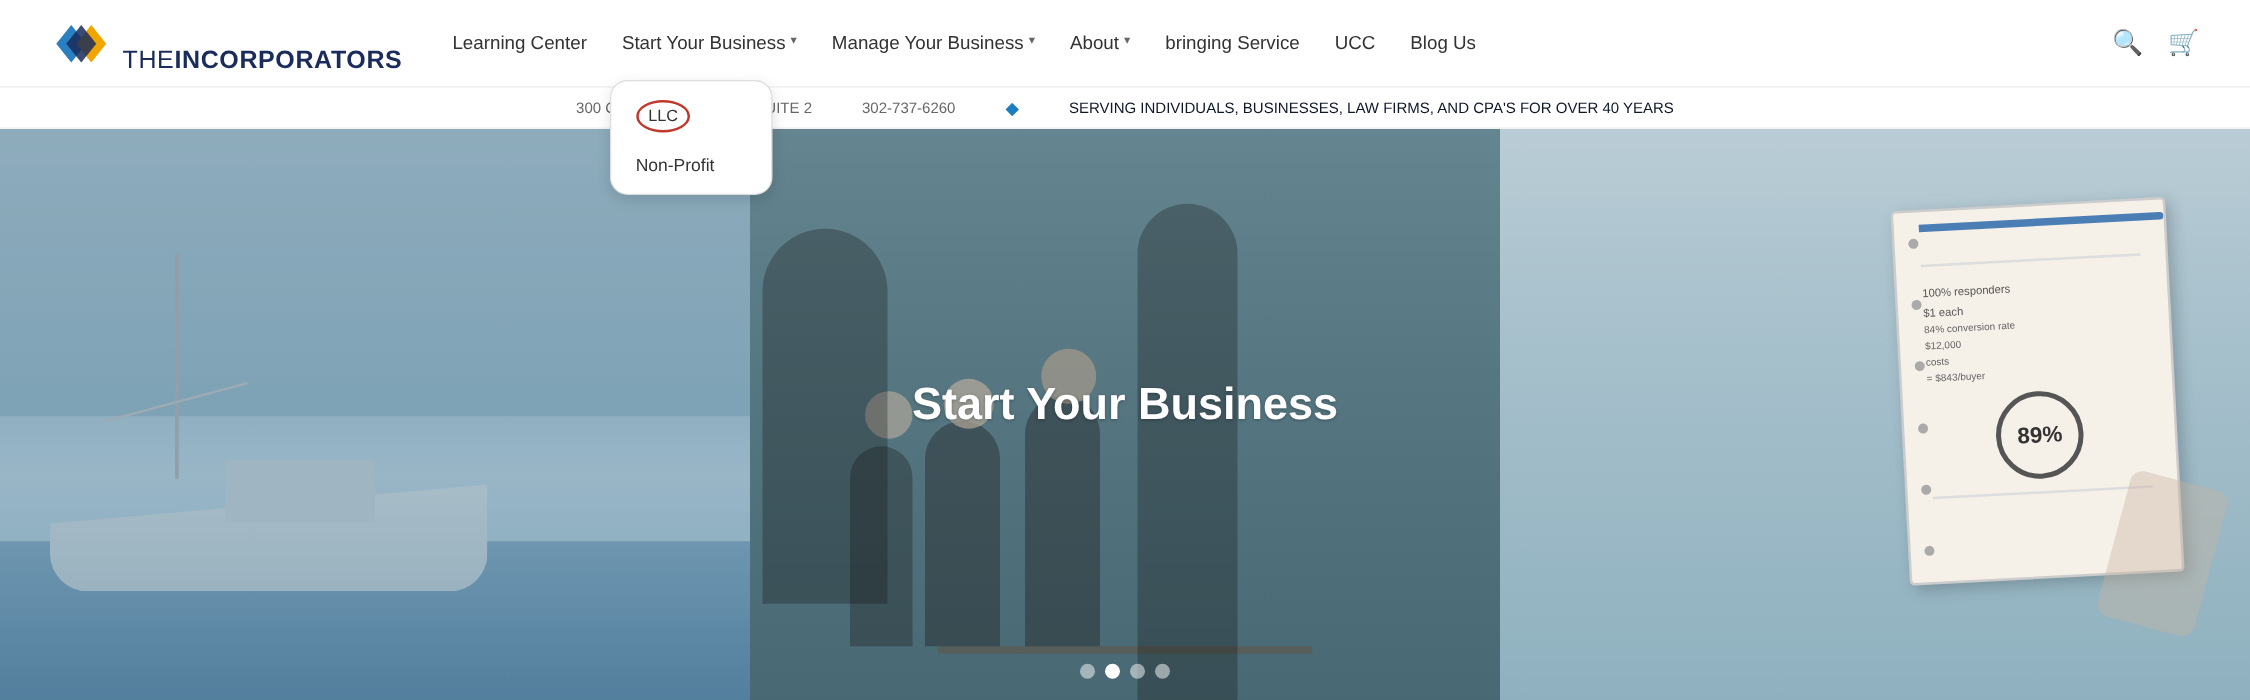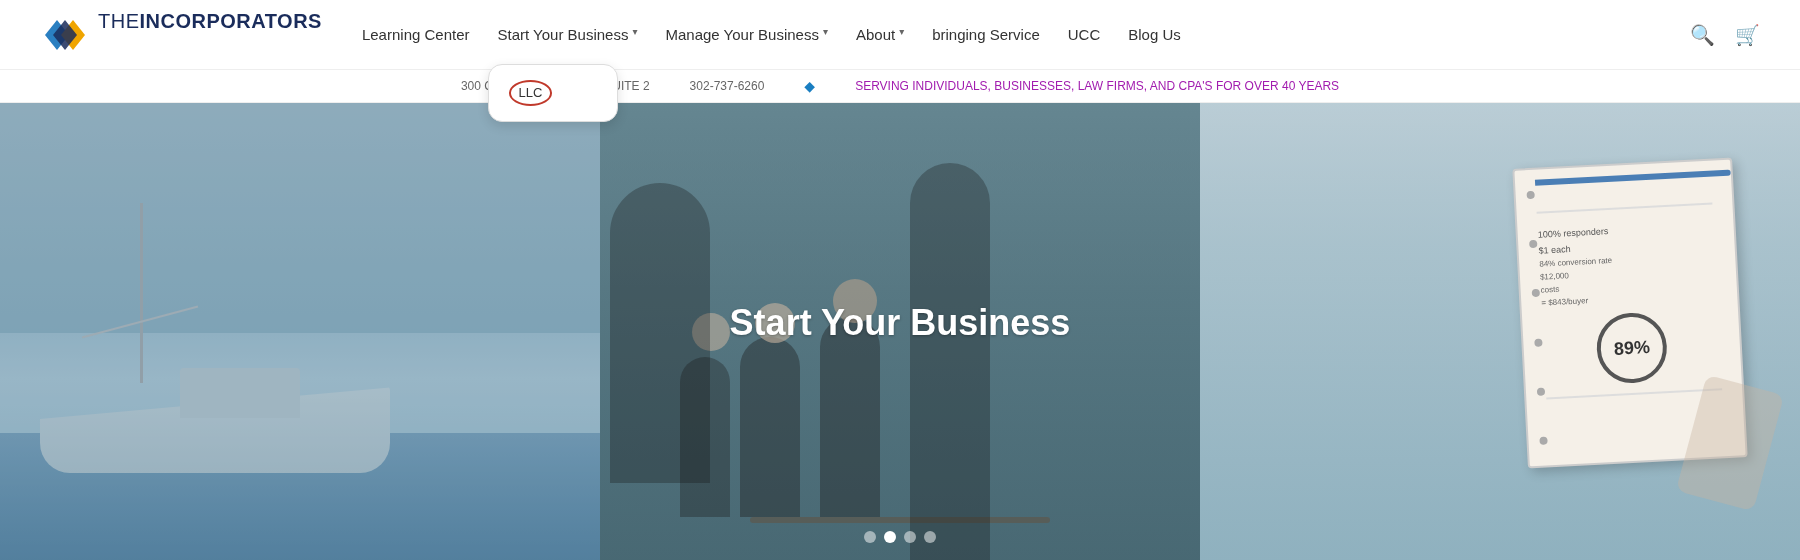--- a/index.html
+++ b/index.html
@@ -11,21 +11,21 @@
       display: flex;
       align-items: center;
       padding: 0 40px;
       height: 70px;
       border-bottom: 1px solid #eee;
       position: relative;
       z-index: 100;
     }
     .logo-area {
       display: flex;
-      align-items: flex-start;
+      align-items: flex-end;
       gap: 8px;
       margin-right: 40px;
       text-decoration: none;
     }
     .logo-icon {
       width: 50px;
       height: 50px;
     }
     .logo-text {
       font-size: 20px;
@@ -85,21 +85,21 @@
       border-bottom: 1px solid #eee;
       gap: 40px;
       position: relative;
       z-index: 99;
     }
     .info-bar .diamond {
       color: #1a7ec1;
       font-size: 14px;
     }
     .info-bar .serving {
-      color: #a21caf;
+      color: #0f172a;
       font-size: 12px;
     }
 
     
     .dropdown-wrapper {
       position: relative;
     }
     .dropdown-menu {
       position: absolute;
       top: 38px;
@@ -277,20 +277,23 @@
     </a>
 
     <div class="nav-item dropdown-wrapper">
       <span>Start Your Business</span>
       <span class="chevron">▾</span>
 
       <div class="dropdown-menu">
         <div class="dropdown-menu-item">
           <span class="llc-circled">LLC</span>
         </div>
+        <div class="dropdown-menu-item">
+          <span>Non-Profit</span>
+        </div>
       </div>
     </div>
 
     <a class="nav-item">
       <span>Manage Your Business</span>
       <span class="chevron">▾</span>
     </a>
     <a class="nav-item">
       <span>About</span>
       <span class="chevron">▾</span>

